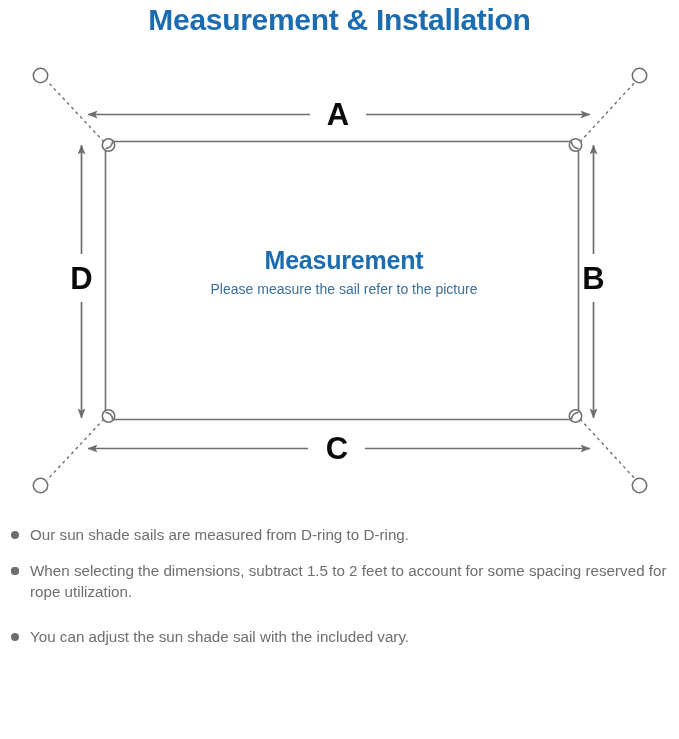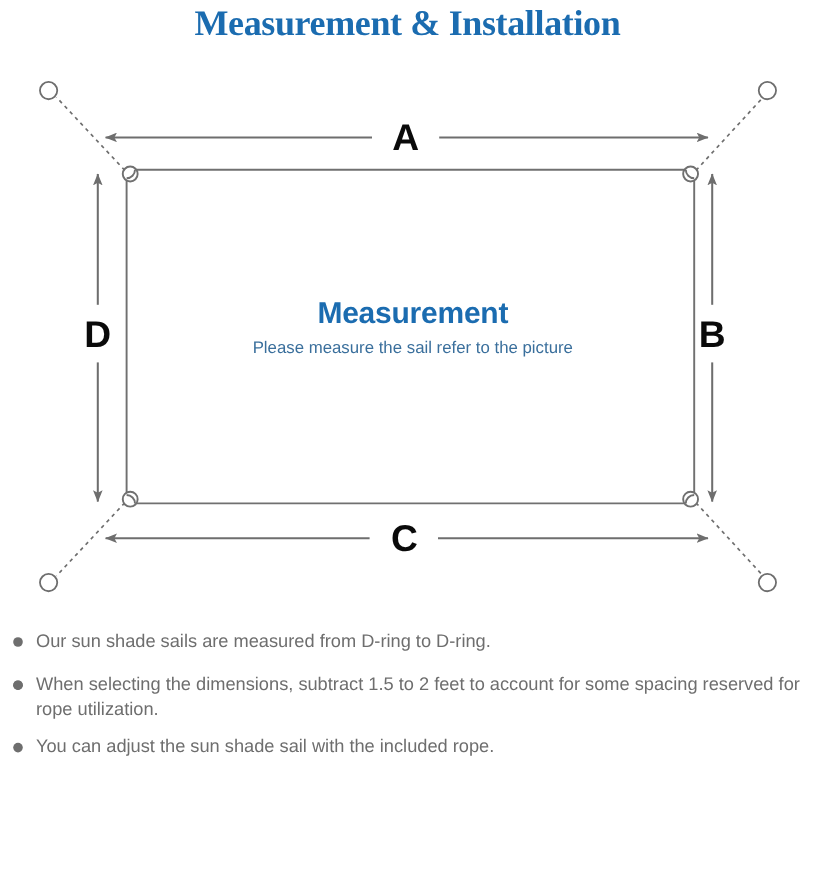--- a/index.html
+++ b/index.html
@@ -15,21 +15,21 @@
     font-family: "Liberation Sans", sans-serif;
     -webkit-font-smoothing: antialiased;
   }
 
   #page-title {
     position: absolute;
     left: 0;
     top: 0;
     width: 679px;
     text-align: center;
-    font-family: Liberation Serif, serif;
+    font-family: Liberation Sans, sans-serif;
     font-size: 30px;
     font-weight: bold;
     letter-spacing: -0.3px;
     color: #1b6cb0;
     line-height: 40px;
   }
 
   #diagram {
     position: absolute;
     left: 0;
@@ -70,21 +70,21 @@
   .note-row {
     position: relative;
     padding-left: 30px;
     padding-right: 8px;
     margin-bottom: 15px;
     color: #6e6e6e;
     font-family: "Liberation Sans", sans-serif;
     font-size: 15.2px;
     line-height: 21px;
   }
-  .note-row.tight { margin-bottom: 10px; }
+  .note-row.tight { margin-bottom: 24px; }
   .note-bullet {
     position: absolute;
     left: 11px;
     top: 7px;
     width: 8px;
     height: 8px;
     border-radius: 50%;
     background: #6e6e6e;
   }
 </style>
@@ -169,15 +169,15 @@
   </div>
   <div class="note-row">
     <span class="note-bullet"></span>
   </div>
   <div class="note-row tight">
     <span class="note-bullet"></span>
     <span>When selecting the dimensions, subtract 1.5 to 2 feet to account for some spacing reserved for rope utilization.</span>
   </div>
   <div class="note-row">
     <span class="note-bullet"></span>
-    <span>You can adjust the sun shade sail with the included rope.</span>
+    <span>You can adjust the sun shade sail with the included vary.</span>
   </div>
 </div>
 
 </body></html>

